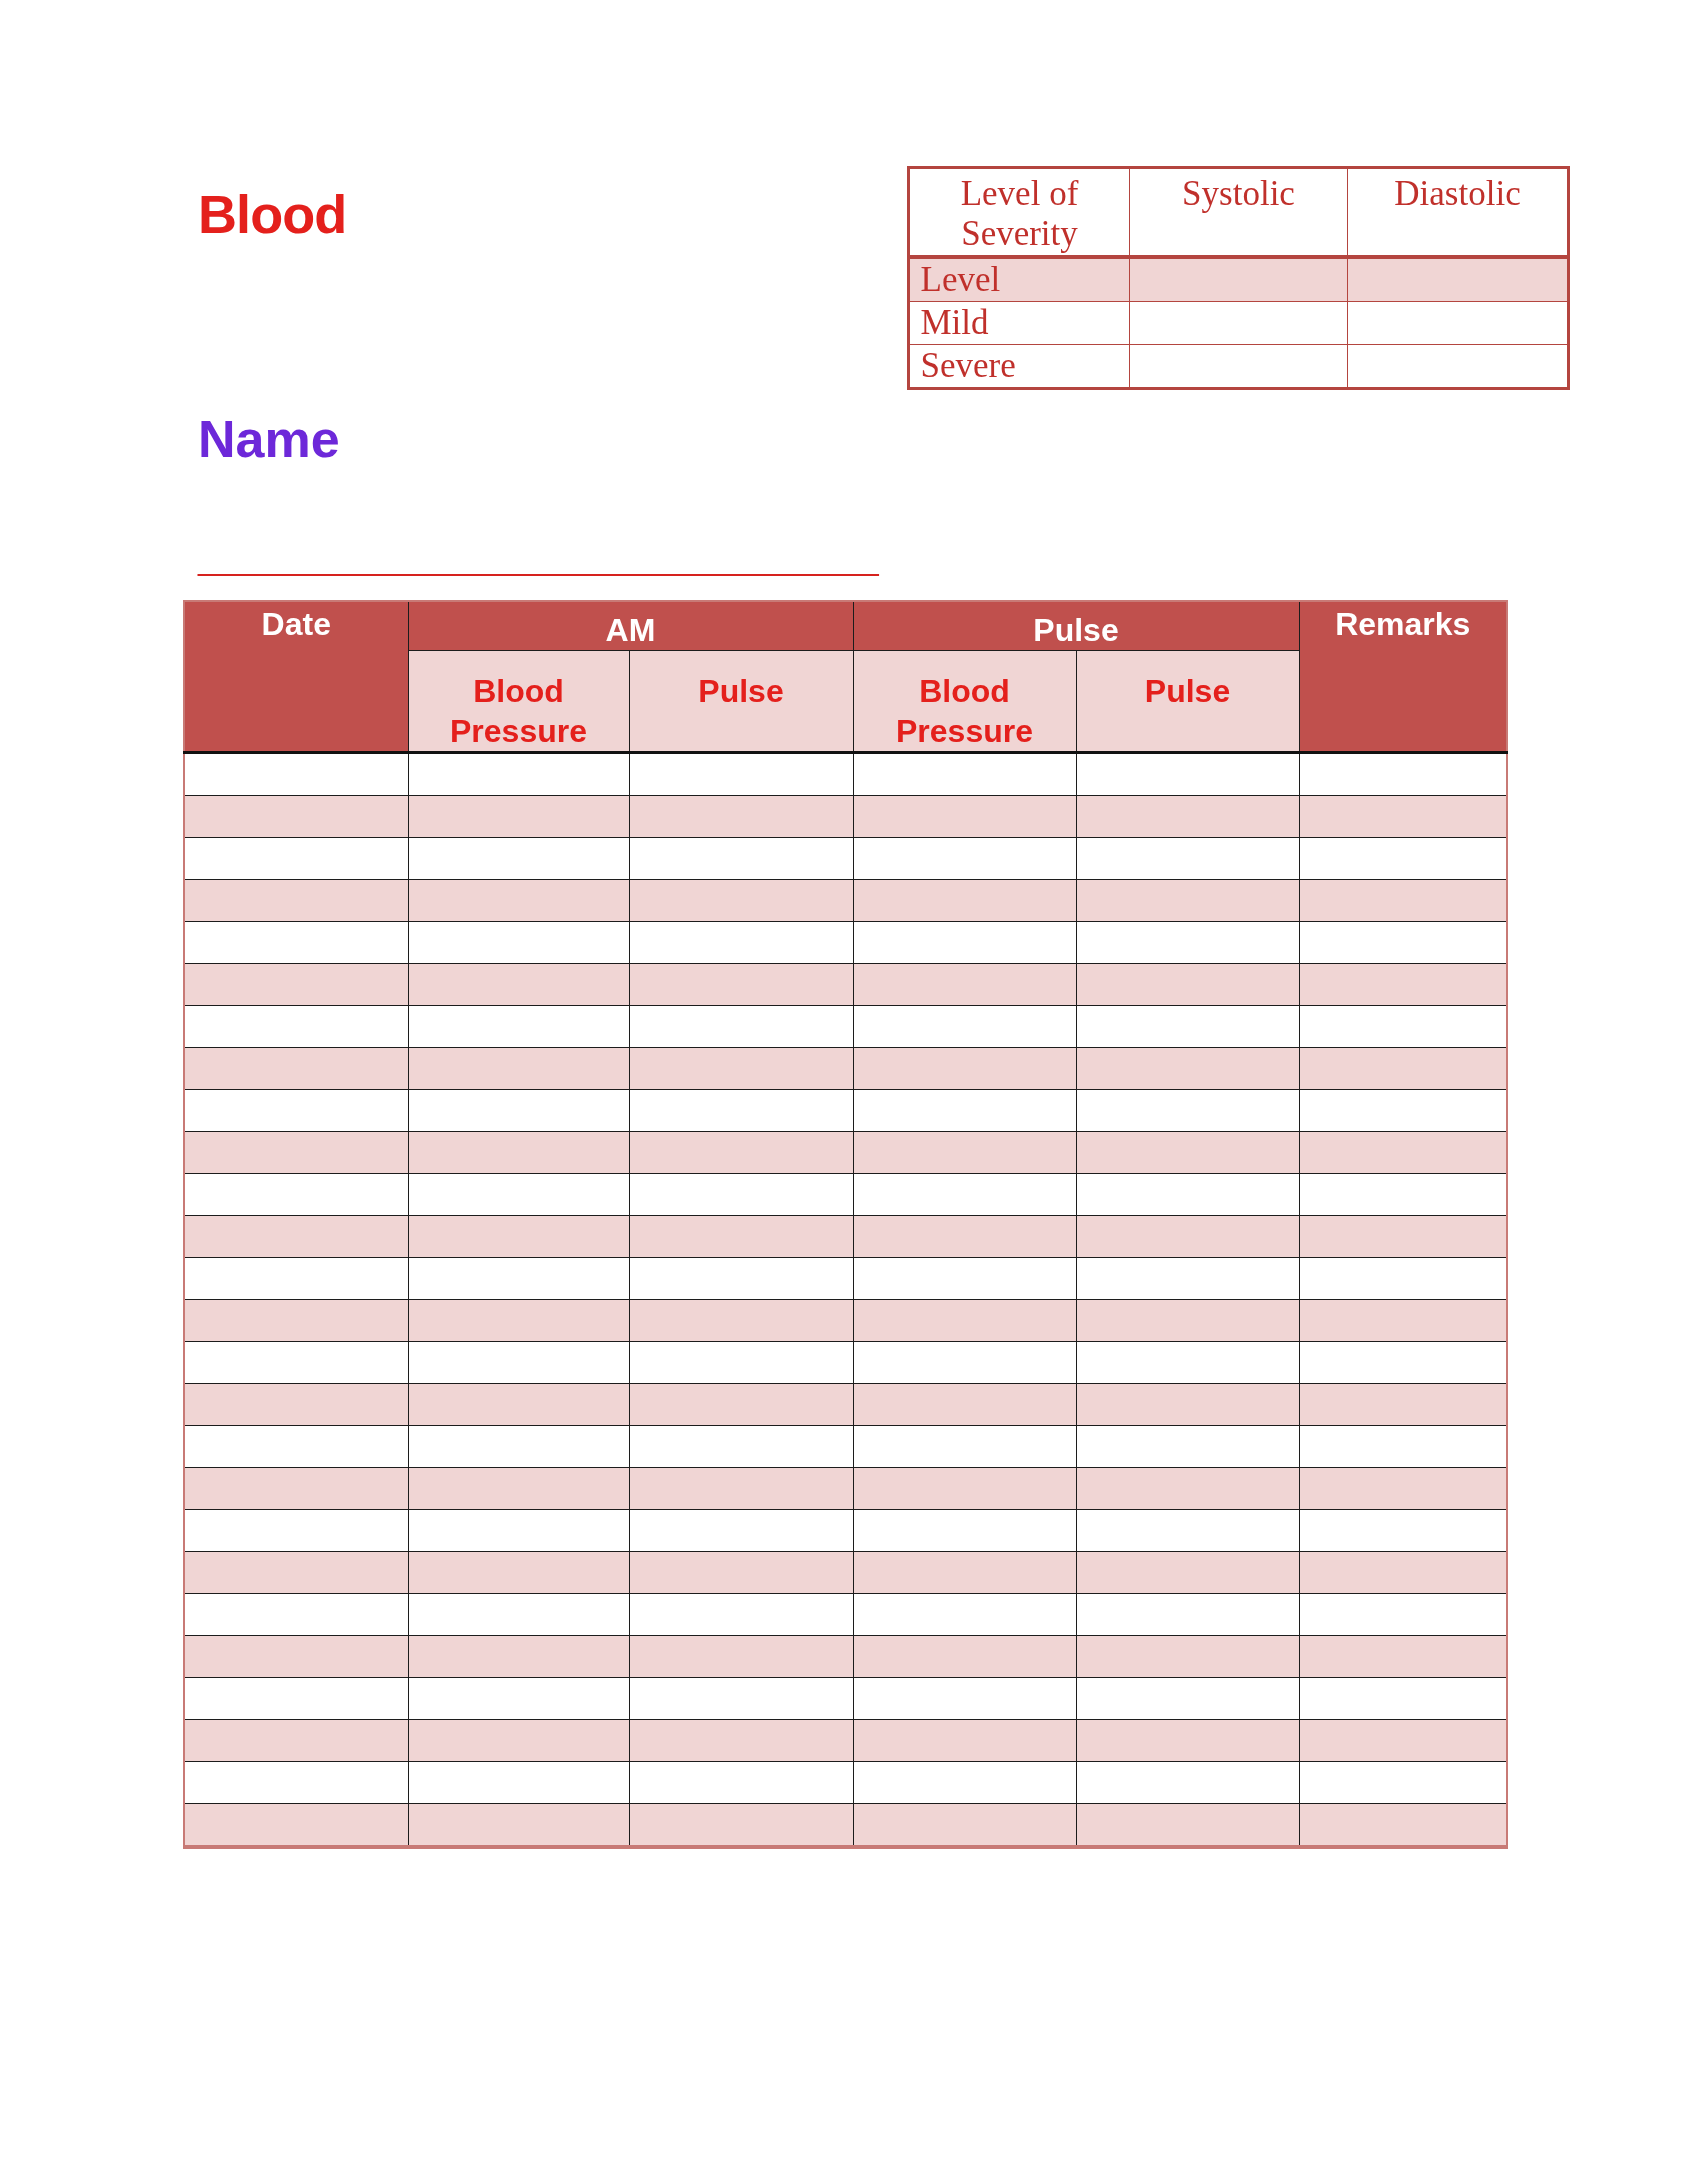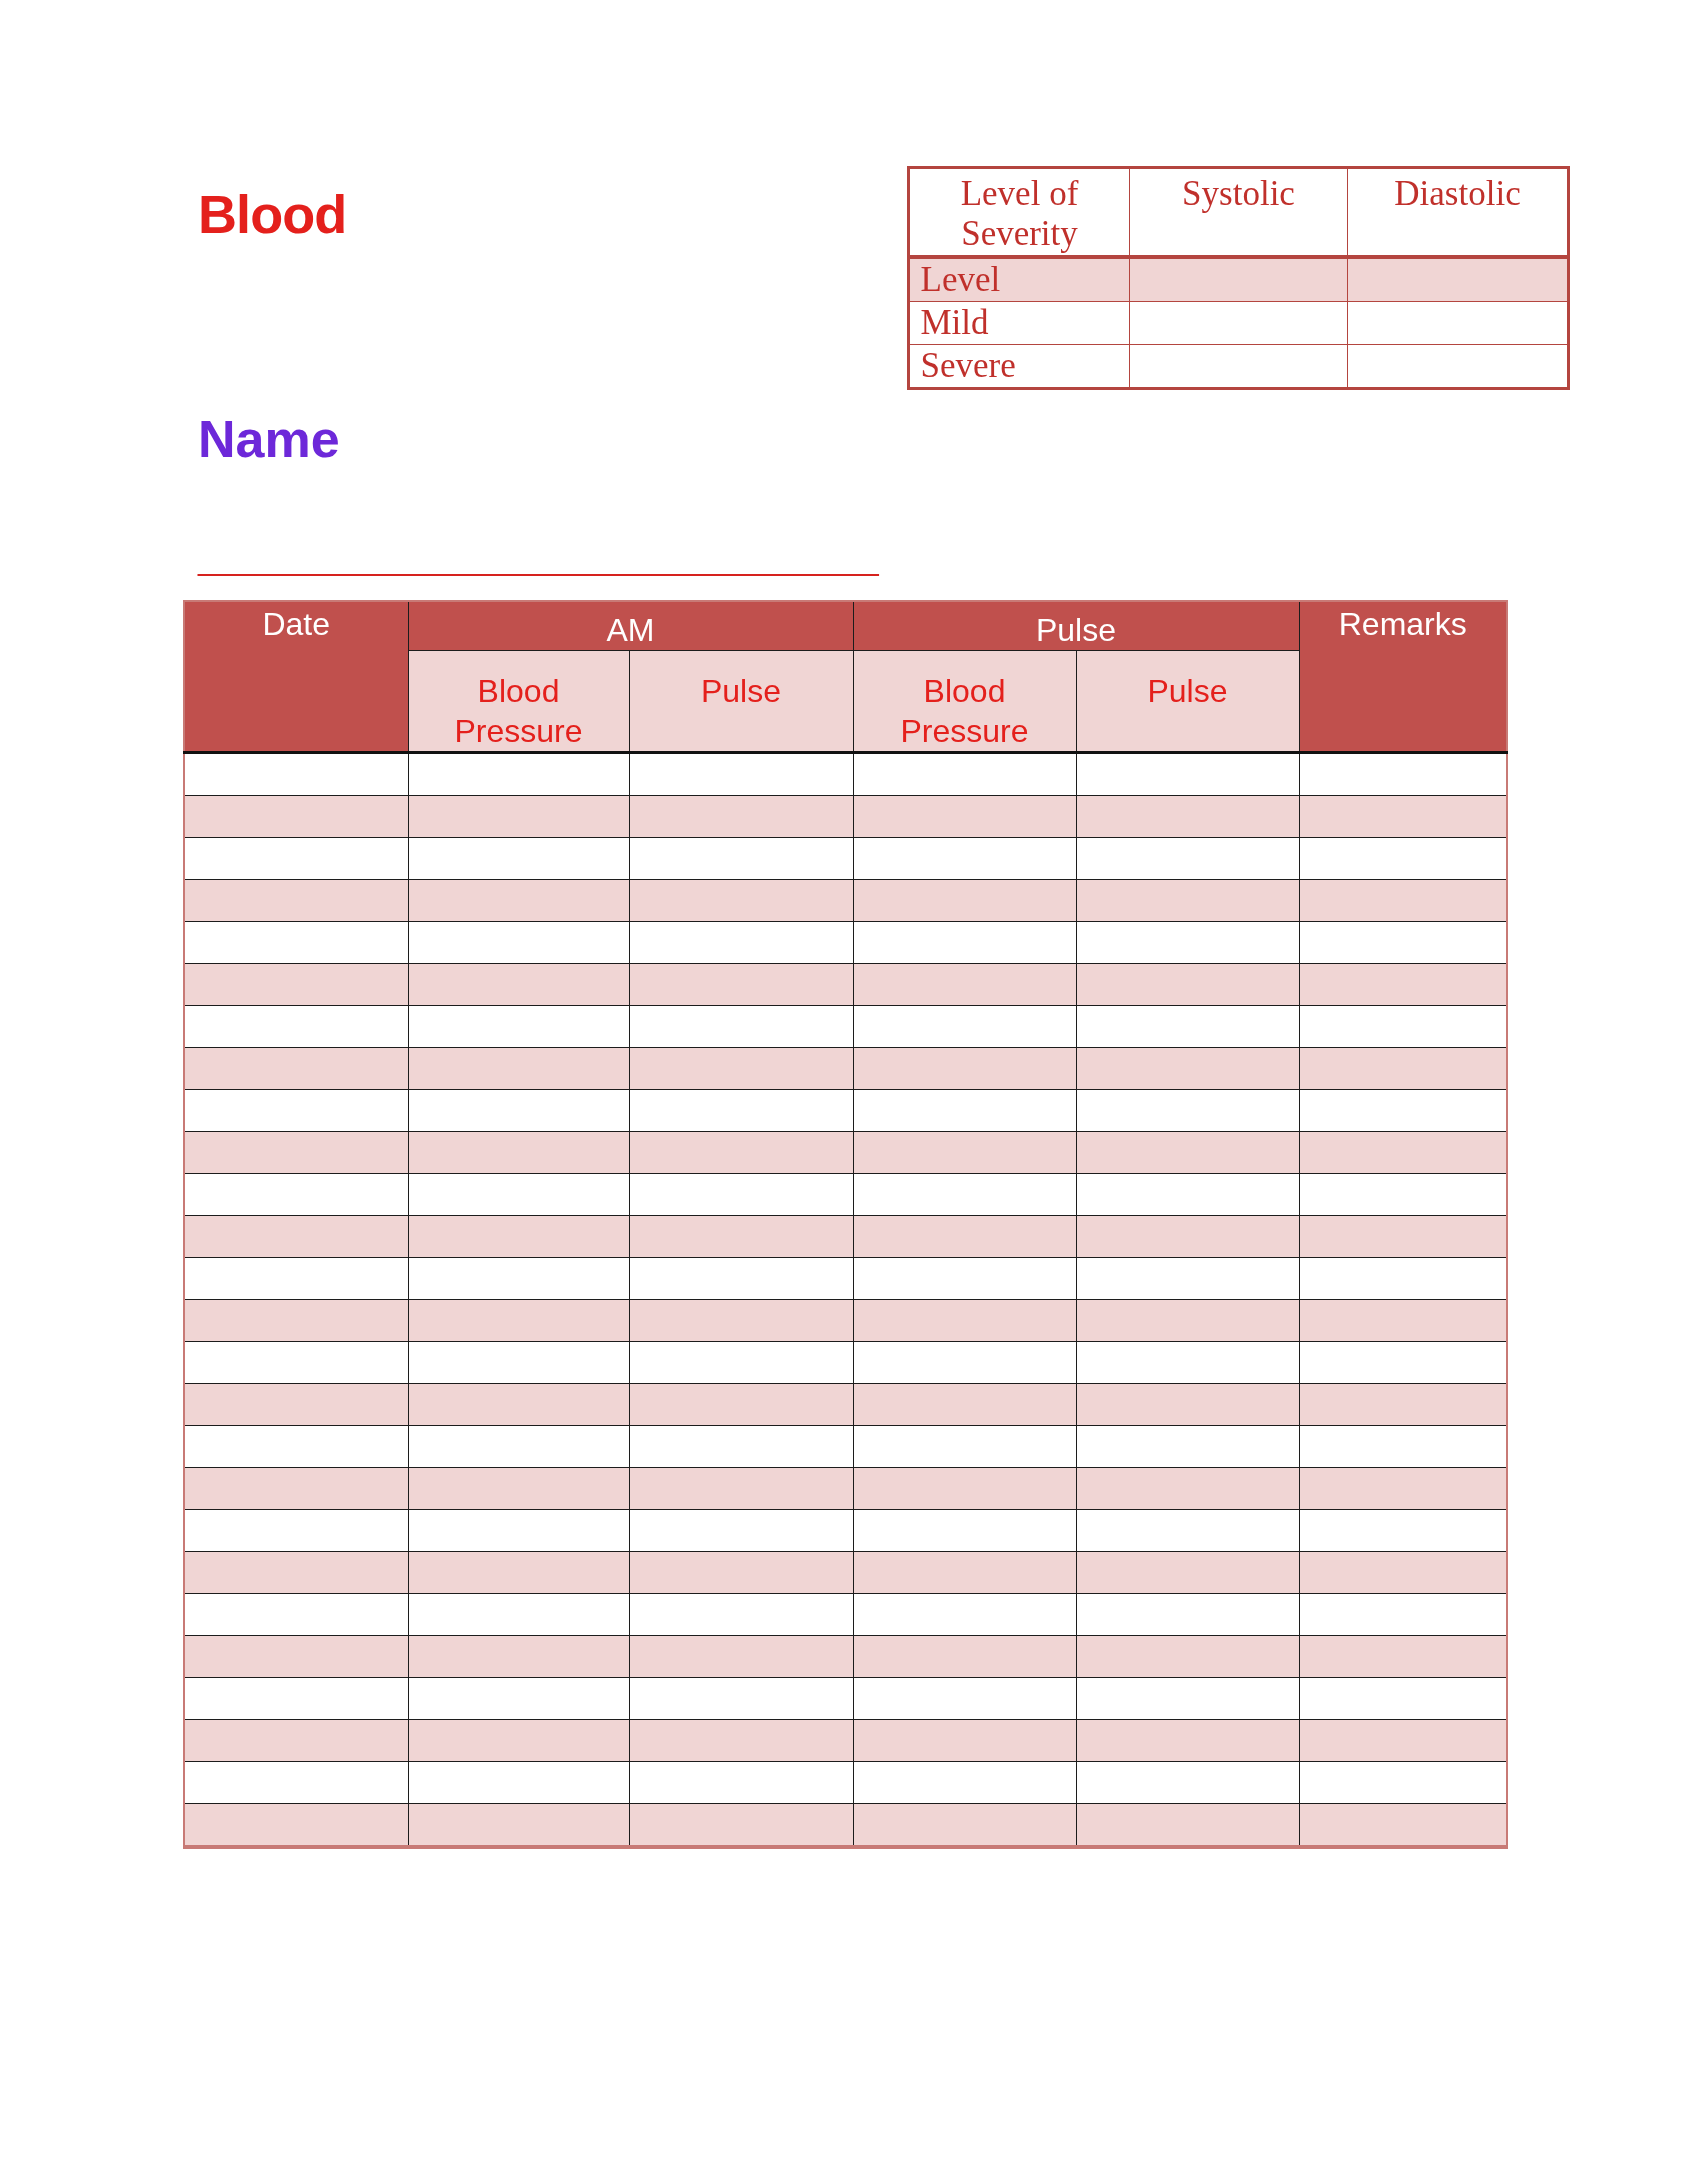--- a/index.html
+++ b/index.html
@@ -56,21 +56,21 @@
 
   
   table.log {
     position: absolute; left: 183px; top: 600px;
     border-collapse: collapse; table-layout: fixed;
     border: 2.6px solid #c87a76;
     border-bottom-width: 4.4px;
   }
   table.log thead th {
     border: 1.7px solid #1c1c1c;
-    font-size: 32px; font-weight: normal;
+    font-size: 32px; font-weight: bold;
     overflow: hidden;
   }
   table.log thead tr.groups { height: 40px; }
   table.log thead tr.subs { height: 80px; }
   table.log thead th.dark {
     background: #c0504d; color: #ffffff;
     text-align: center; vertical-align: top; padding-top: 4.4px;
   }
   table.log thead th.group-cell { vertical-align: top; padding-top: 10px; }
   table.log thead th.span-rows { border-bottom: 3.5px solid #111111; }

